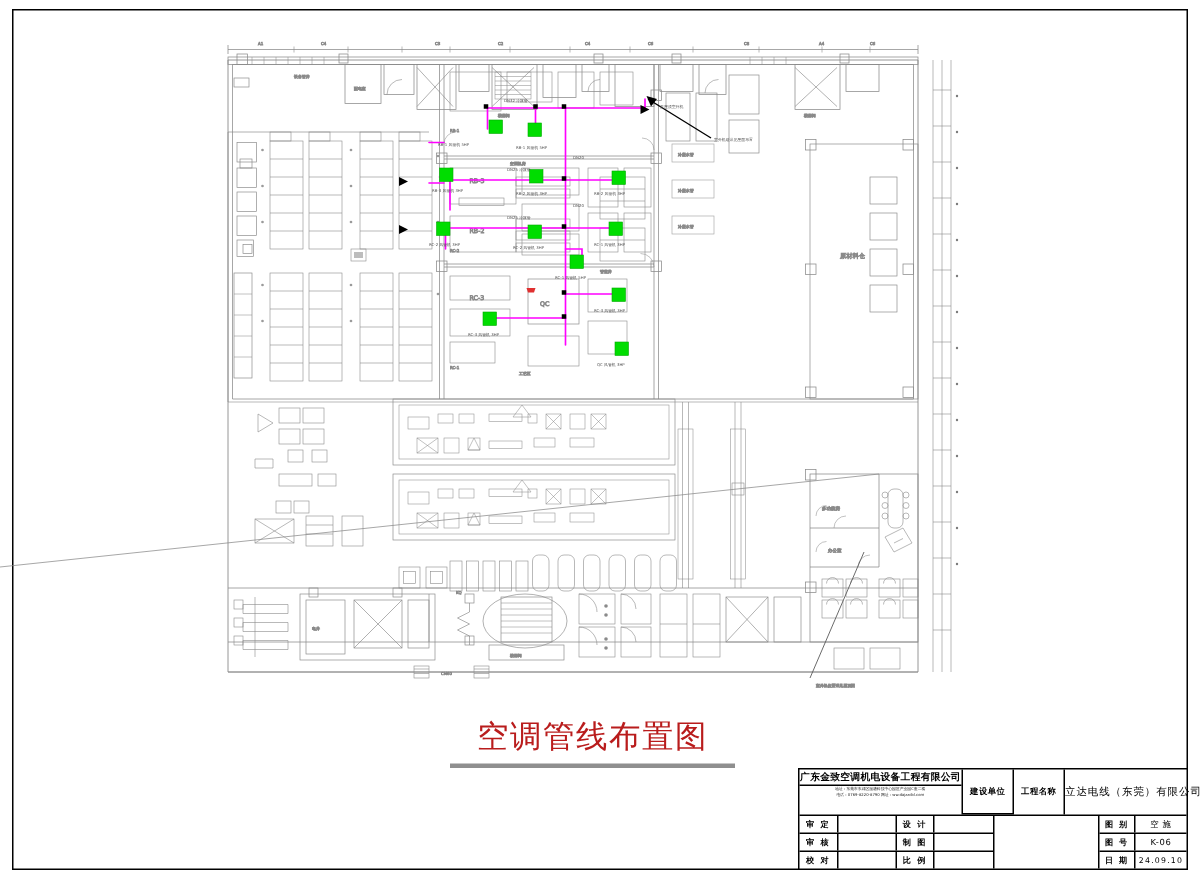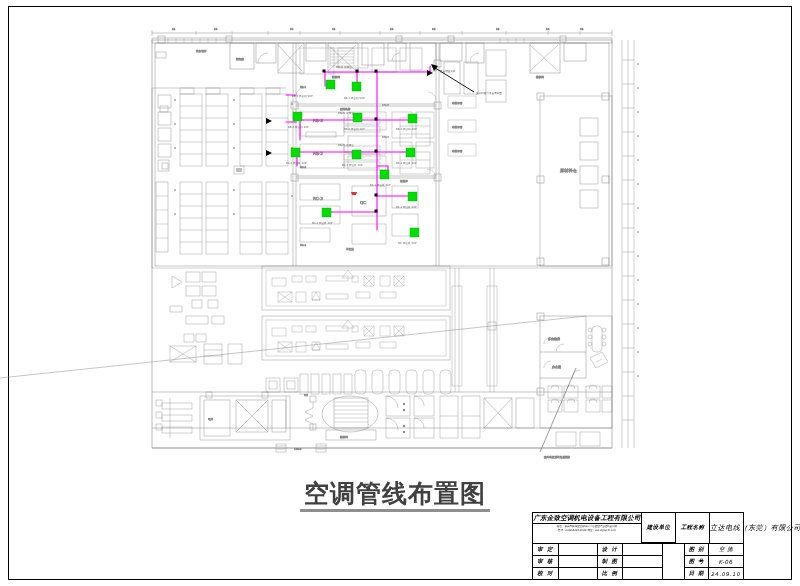--- a/index.html
+++ b/index.html
@@ -37,50 +37,49 @@
     height: 586px;
     overflow: visible;
   }
   
   #plan-title {
     position: absolute;
     left: 300px;
     top: 481px;
     width: 190px;
     text-align: center;
-    color: #404040;
+    color: #b91c1c;
     font-family: "DejaVu Sans", sans-serif;
-    font-size: 25px;
-    font-weight: bold;
+    font-size: 21px;
+    font-weight: normal;
     letter-spacing: 1px;
     white-space: nowrap;
     line-height: 1;
   }
   #title-underline {
     position: absolute;
     left: 300px;
     top: 509px;
     width: 190px;
     height: 3px;
     background: #8f8f8f;
   }
   
   #title-block {
     position: absolute;
     left: 532px;
     top: 512px;
-    width: 212px;
+    width: 260px;
     height: 68px;
     border: 1.2px solid #000;
     box-sizing: border-box;
     background: #fff;
     display: flex;
     flex-direction: column;
     font-family: "DejaVu Sans", sans-serif;
-    font-style: italic;
   }
   .tb-top {
     display: flex;
     height: 30px;
     border-bottom: 1px solid #000;
   }
   .tb-company {
     width: 118px;
     border-right: 1px solid #000;
     box-sizing: border-box;

